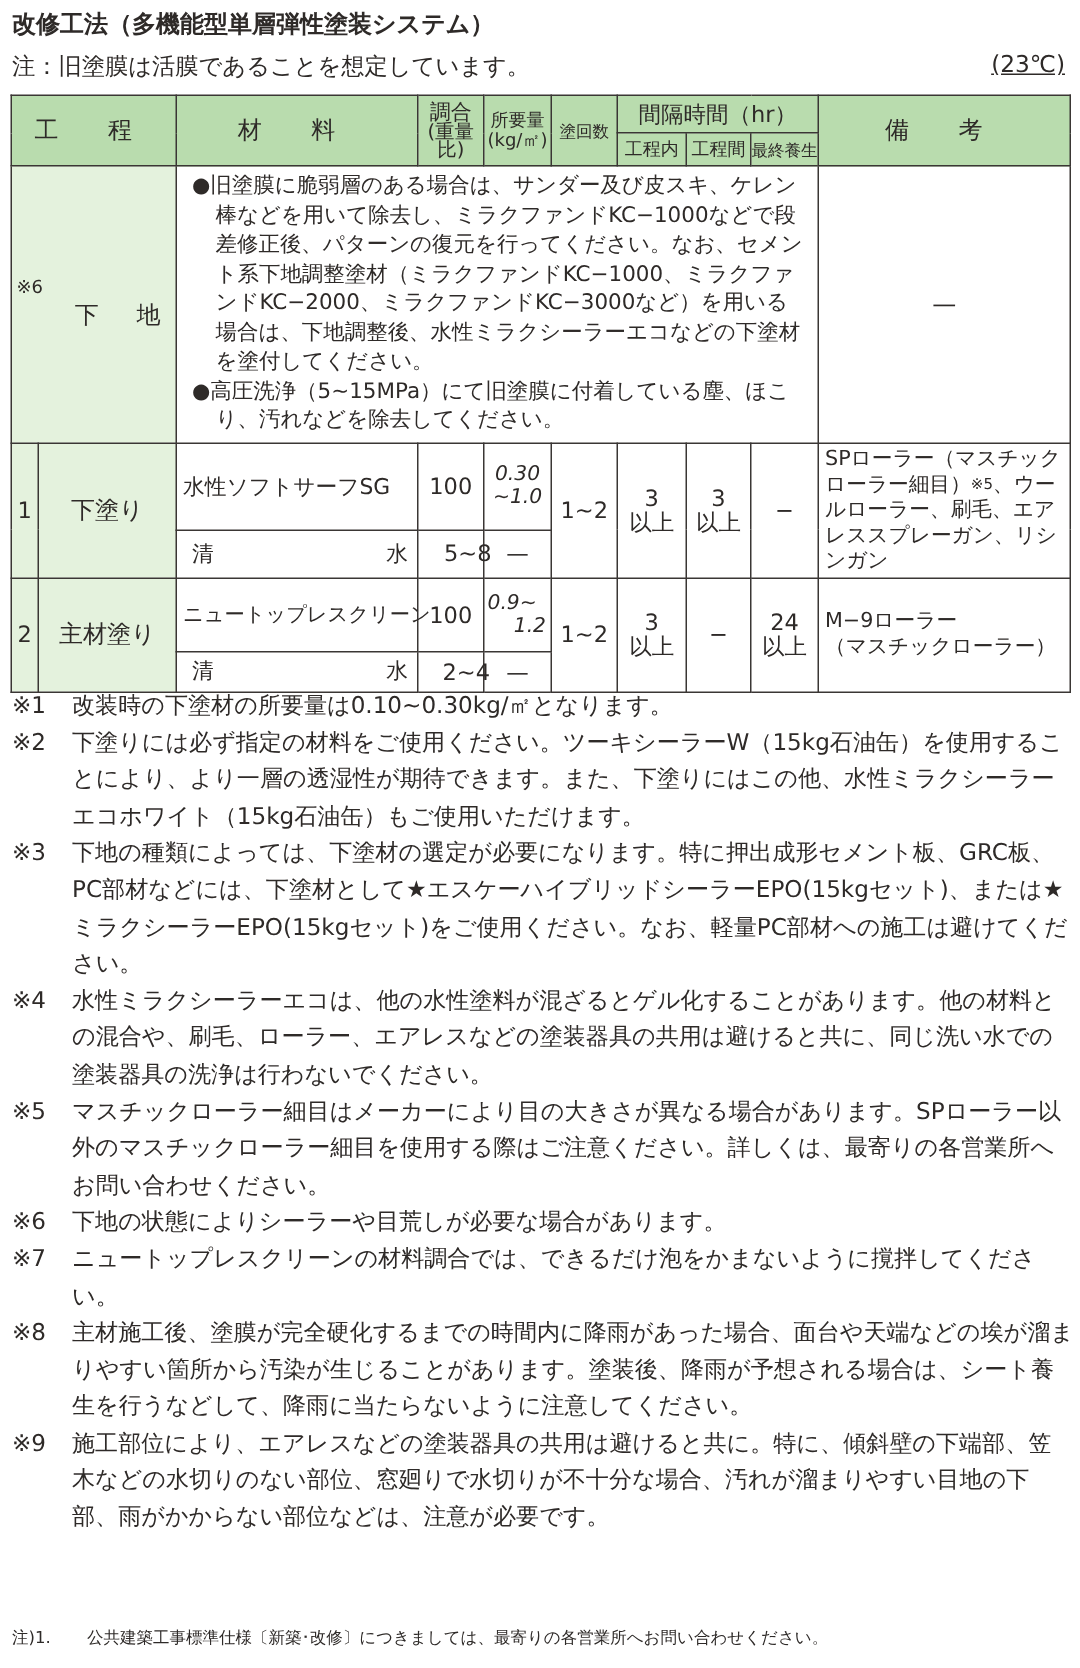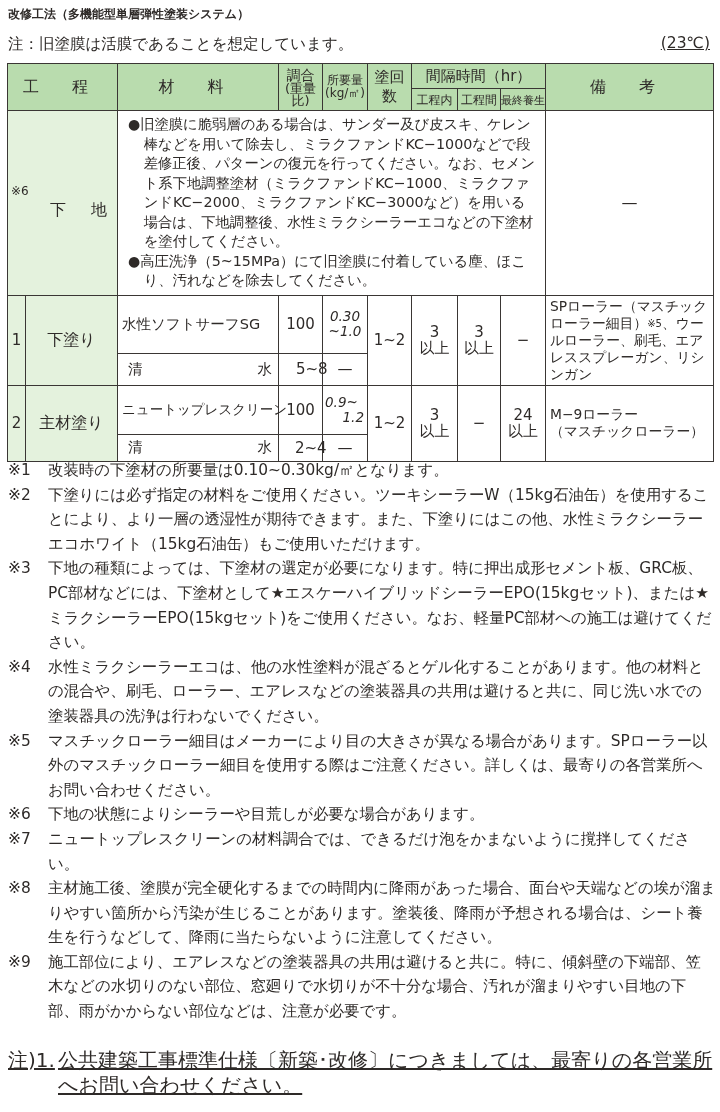--- a/index.html
+++ b/index.html
@@ -1,18 +1,18 @@
 <!DOCTYPE html>
 <html><head>
 <meta charset="utf-8">
 <style>
   html, body { margin:0; padding:0; background:#ffffff; }
   body { width:720px; height:1112px; position:relative; overflow:hidden;
          font-family:"DejaVu Sans","Liberation Sans",sans-serif; color:#2e2a28; }
-  .title { position:absolute; left:8px; top:6px; font-size:12px; font-weight:bold; letter-spacing:0px; }
+  .title { position:absolute; left:8px; top:6px; font-size:16px; font-weight:bold; letter-spacing:0px; }
   .note { position:absolute; left:8px; top:34px; font-size:15.5px; }
   .temp { position:absolute; right:10px; top:34px; font-size:15.5px;text-decoration:underline; }
 
   table.spec { position:absolute; left:7px; top:63px; width:706px; border-collapse:collapse; table-layout:fixed; font-size:14px; }
   table.spec td { border:1.5px solid #3a3634; padding:0; vertical-align:middle; }
   table.spec .hd { background:#b9dcae; text-align:center; }
   table.spec .lc { background:#e4f2dd; }
   .hd-big { font-size:16px; letter-spacing:14px; }
   .hd-sm { font-size:12px; line-height:13px; }
   .hd-xs { font-size:13px; line-height:12px; }
@@ -28,21 +28,21 @@
   .val { font-size:15px; text-align:center; }
   .tiny { font-size:13.5px; line-height:15px;font-style:italic; }
   .stack { font-size:15px; line-height:16px; text-align:center; }
   .remark { font-size:13.8px; line-height:17px; padding:2px 4px !important; }
   .sup5 { font-size:10px; vertical-align:top; }
 
   .notes { position:absolute; left:8px; top:458px; width:708px; font-size:15.4px; line-height:24.6px; }
   .nrow { display:flex; }
   .nmark { width:40px; flex:none; white-space:nowrap; }
   .ntext { flex:1; }
-  .foot { position:absolute; left:8px; top:1048px; width:708px; font-size:20px; line-height:24.6px;text-decoration:underline; }
+  .foot { position:absolute; left:8px; top:1080px; width:708px; font-size:11px; line-height:24.6px; }
   .fmark { width:50px; flex:none; }
 </style>
 </head>
 <body>
 
 <div class="title">改修工法（多機能型単層弾性塗装システム）</div>
 <div class="note">注：旧塗膜は活膜であることを想定しています。</div>
 <div class="temp">(23℃)</div>
 
 <table class="spec">
@@ -63,21 +63,21 @@
     <td class="hd" colspan="2" rowspan="2"><span class="hd-big">工 程</span></td>
     <td class="hd" rowspan="2"><span class="hd-big">材 料</span></td>
     <td class="hd" rowspan="2">
       <div style="font-size:14px;line-height:15px">調合</div>
       <div class="hd-xs">(重量比)</div>
     </td>
     <td class="hd" rowspan="2">
       <div class="hd-sm">所要量</div>
       <div class="hd-sm">(kg/㎡)</div>
     </td>
-    <td class="hd" rowspan="2"><span style="font-size:15px">塗回数</span></td>
+    <td class="hd" rowspan="2"><span style="font-size:11px">塗回数</span></td>
     <td class="hd" colspan="3"><span class="hd-int">間隔時間（hr）</span></td>
     <td class="hd" rowspan="2"><span class="hd-big">備 考</span></td>
   </tr>
   <tr style="height:22px">
     <td class="hd"><span style="font-size:12px">工程内</span></td>
     <td class="hd"><span style="font-size:12px">工程間</span></td>
     <td class="hd"><span style="font-size:11px">最終養生</span></td>
   </tr>
 
   <tr style="height:177px">

